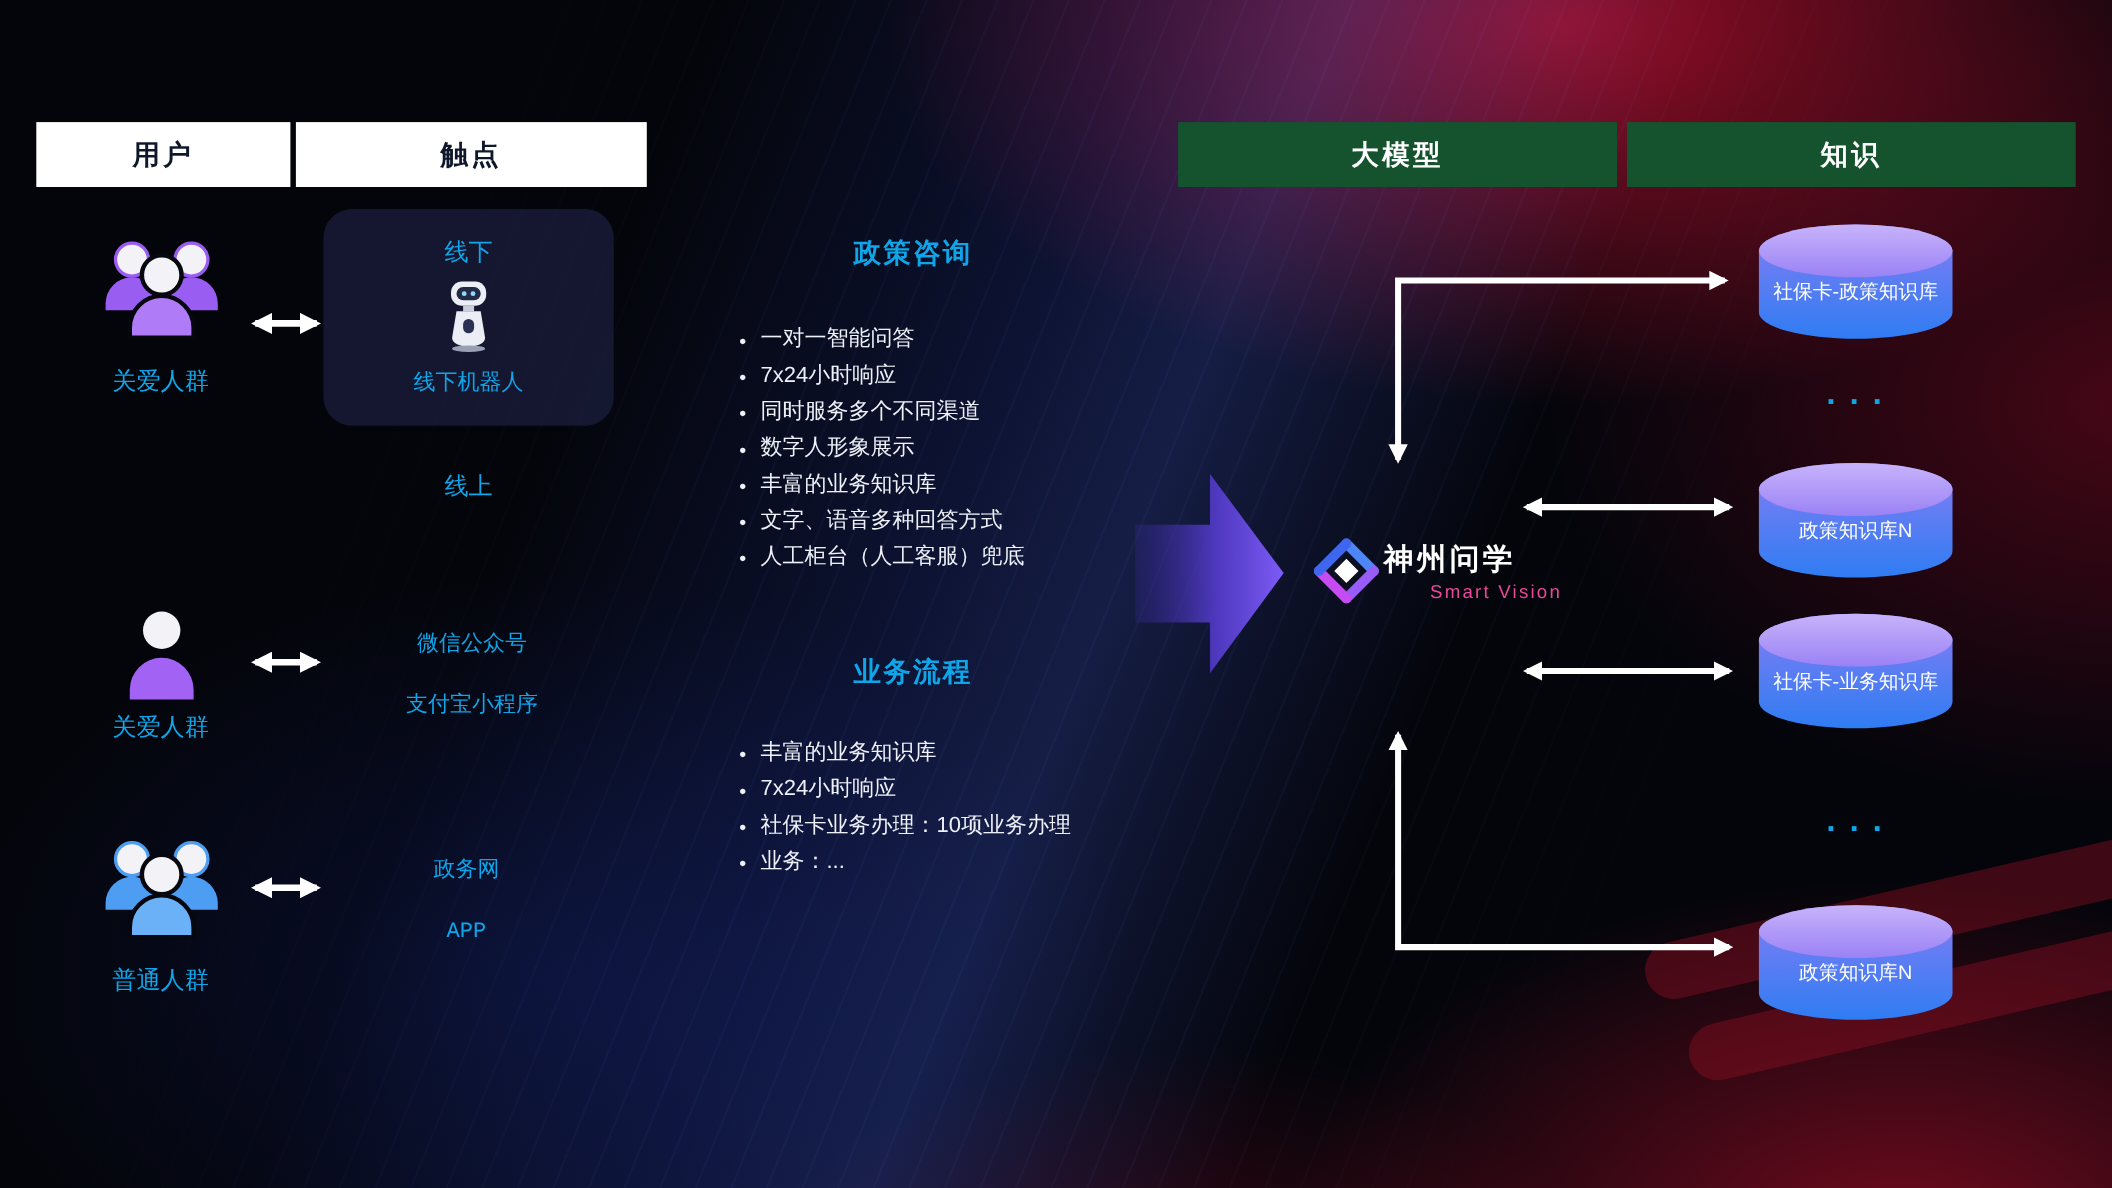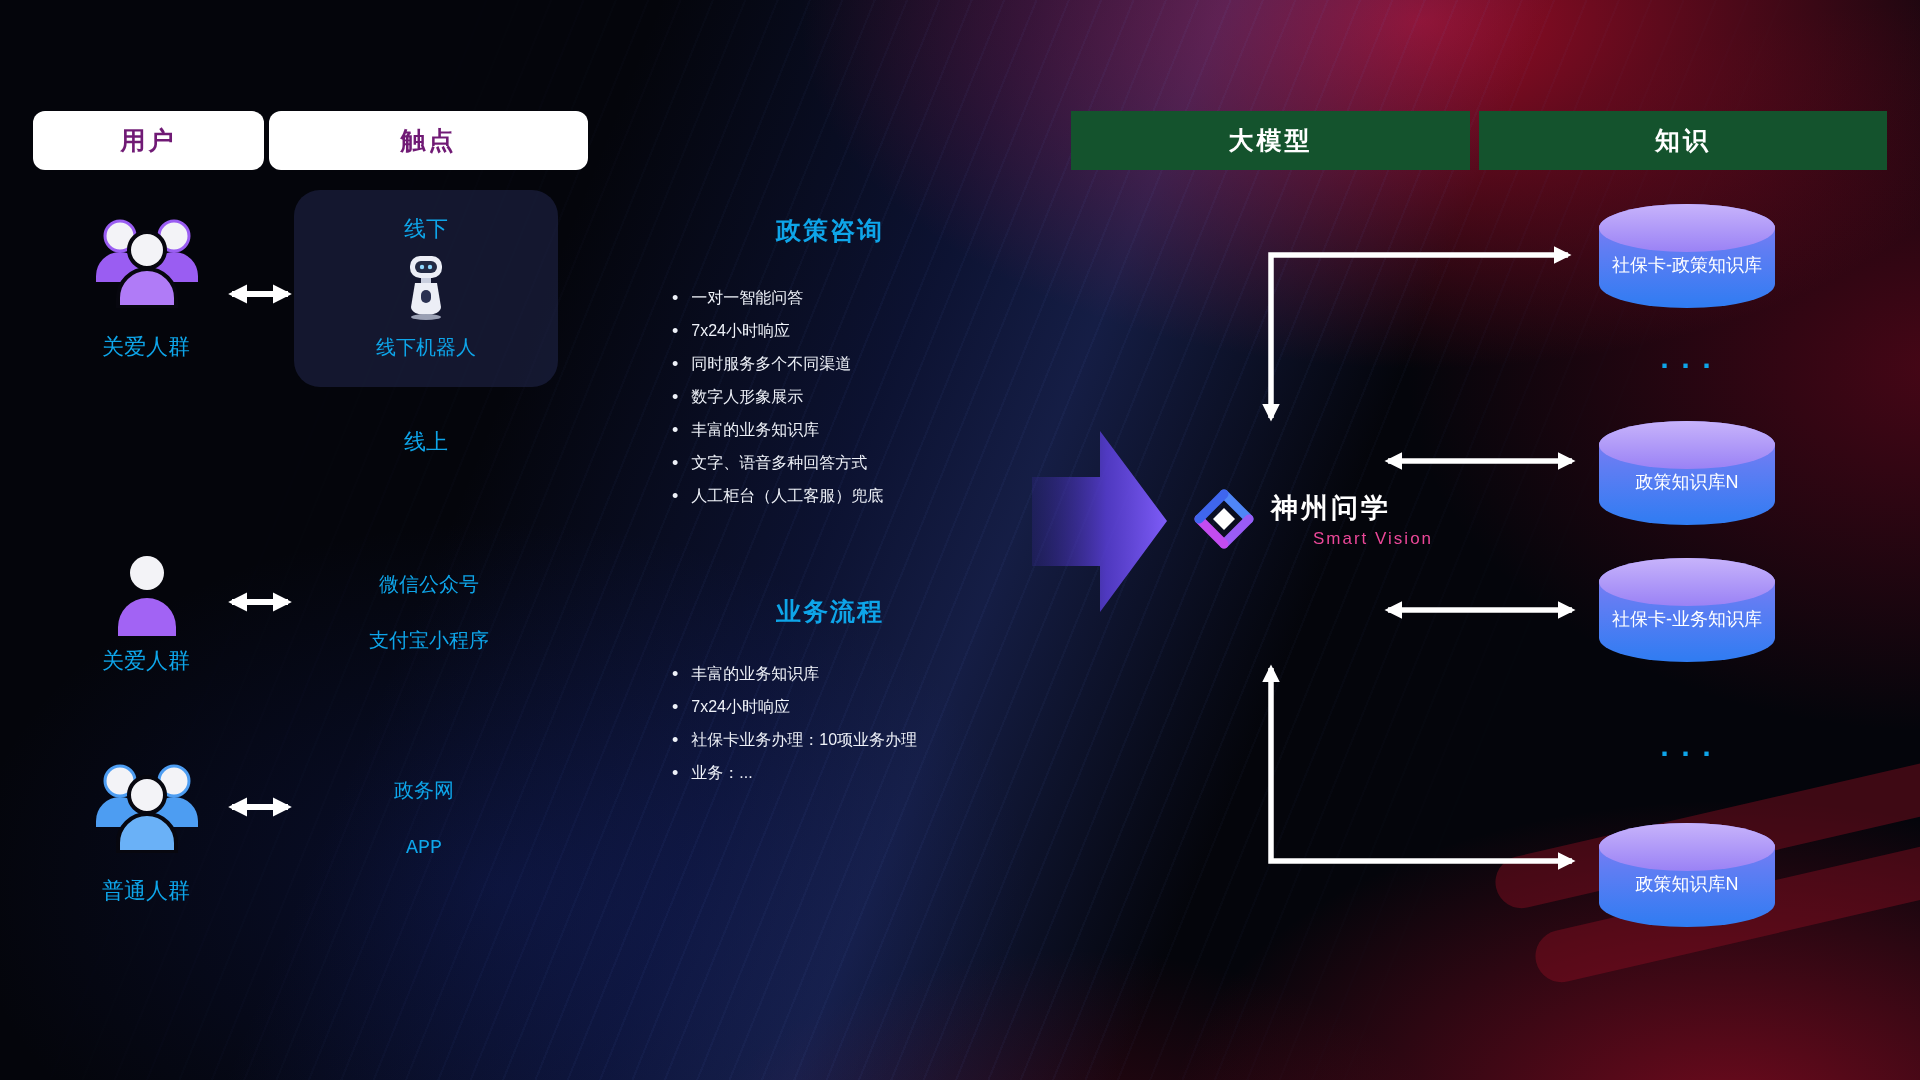--- a/index.html
+++ b/index.html
@@ -16,45 +16,45 @@
     linear-gradient(112deg, rgba(0,0,0,0) 28%, rgba(45,70,200,.20) 44%, rgba(70,100,235,.26) 52%, rgba(0,0,0,0) 66%),
     radial-gradient(760px 520px at 26% 82%, rgba(25,45,150,.25), rgba(25,45,150,0) 70%);}
   .bg-streaks{background:repeating-linear-gradient(112deg, rgba(110,150,255,.08) 0 2px, transparent 2px 30px);
     opacity:.55;
     -webkit-mask-image:linear-gradient(112deg, transparent 18%, #000 42%, #000 62%, transparent 78%);
     mask-image:linear-gradient(112deg, transparent 18%, #000 42%, #000 62%, transparent 78%);}
   .chevron{position:absolute;background:rgba(150,14,34,.40);border-radius:30px;}
 
   .hdr{position:absolute;top:111px;height:59px;display:flex;align-items:center;justify-content:center;
        font-size:25px;font-weight:bold;letter-spacing:3px;}
-  .hdr-white{background:#ffffff;color:#701a75;border-radius:12px;}
+  .hdr-white{background:#ffffff;color:#0f172a;}
   .hdr-blue{background:#1273f2;color:#fff;}
   .hdr-purple{background:#14532d;color:#fff;}
 
   .abs{position:absolute;}
   .t{position:absolute;transform:translate(-50%,-50%);white-space:nowrap;color:#0ea5e9;font-family:Liberation Mono, monospace;}
   .panel{position:absolute;background:rgba(40,46,90,.45);border-radius:26px;}
 
   .bullets{position:absolute;display:flex;flex-direction:column;width:440px;}
-  .li{height:33px;display:flex;align-items:flex-start;font-size:16px;color:#eef1f8;}
+  .li{height:33px;display:flex;align-items:flex-end;font-size:20px;color:#eef1f8;}
   .li::before{content:"\2022";margin-right:13px;font-size:18px;color:#eef1f8;}
 
   .section-title{font-size:25px;font-weight:600;letter-spacing:2px;}
 
   .cyl{position:absolute;width:176px;height:104px;border-radius:50%/24px;
        background:linear-gradient(180deg,#8d7bf4 0%,#5f7df3 45%,#2f7cf2 100%);
        display:flex;align-items:center;justify-content:center;text-align:center;
        padding:24px 10px 6px;box-sizing:border-box;}
   .cyl::before{content:"";position:absolute;top:0;left:0;width:100%;height:48px;border-radius:50%;
        background:linear-gradient(180deg,#c7b3fb,#9a82f5);}
   .cyl .lbl{position:relative;z-index:1;font-size:18px;line-height:23px;color:#fff;}
 
   .dots{font-size:30px;font-weight:bold;letter-spacing:3px;}
 
-  .logo{position:absolute;display:flex;align-items:center;gap:15px;}
+  .logo{position:absolute;display:flex;align-items:center;gap:2px;}
   .brand-name{font-size:27px;font-weight:bold;letter-spacing:3px;color:#fff;}
   .brand-sub{font-size:17px;letter-spacing:2px;color:#ec4899;margin-top:3px;margin-left:42px;}
 
   .overlay{position:absolute;left:0;top:0;}
   .arr{stroke:#ffffff;stroke-width:5.5;fill:none;marker-start:url(#ah);marker-end:url(#ah);}
   .arr-user{stroke-width:6;}
 </style>
 </head>
 <body>
 

